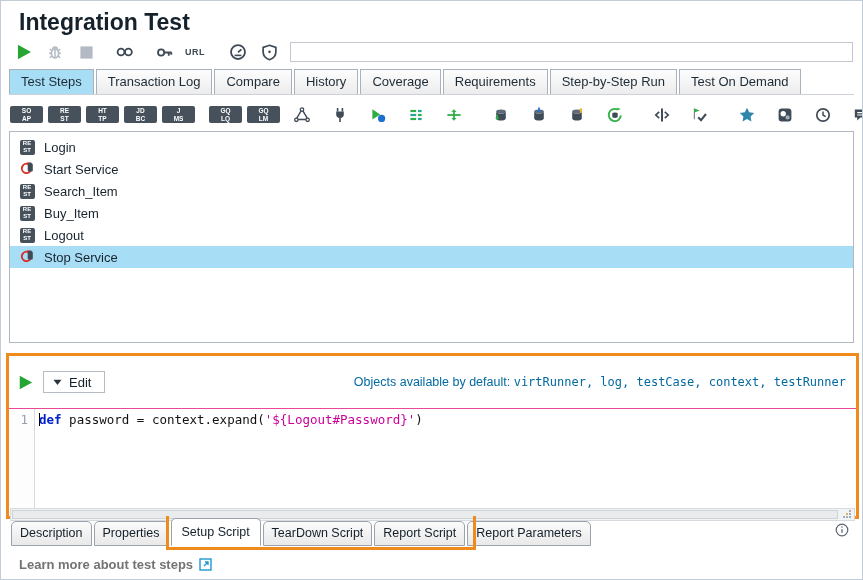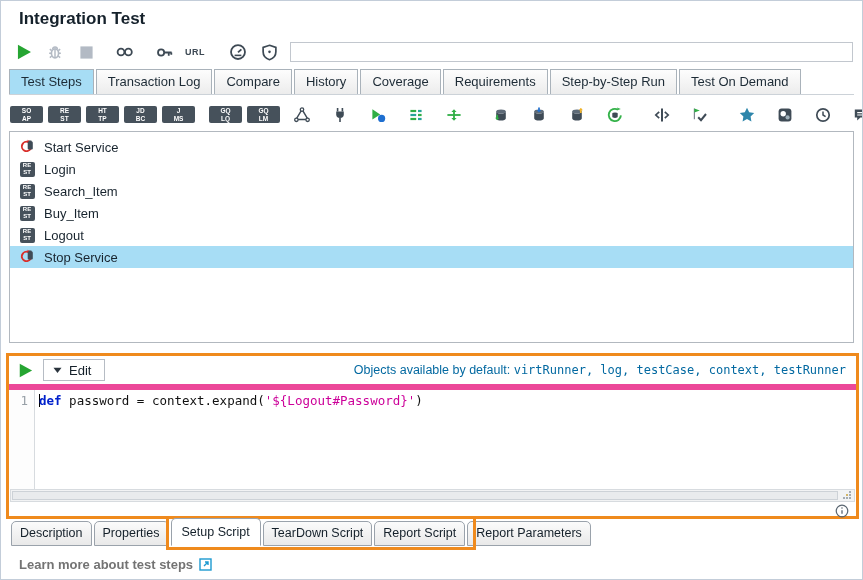--- a/index.html
+++ b/index.html
@@ -2,21 +2,21 @@
 <html><head>
 <meta charset="utf-8">
 <style>
   html,body{margin:0;padding:0;background:#fff;}
   #app{
     position:relative;width:863px;height:580px;box-sizing:border-box;
     border:1px solid #c3cdd9;background:#fff;overflow:hidden;
     font-family:"Liberation Sans",sans-serif;color:#17242e;
   }
   
-  .title{position:absolute;left:18px;top:8px;font-size:17px;font-weight:700;color:#15212b;}
+  .title{position:absolute;left:18px;top:8px;font-size:23px;font-weight:700;color:#15212b;}
   .toolbar{position:absolute;left:12px;top:38px;height:26px;display:flex;align-items:center;gap:9px;}
   .tbtn{background:none;border:none;padding:0;width:22px;height:22px;display:flex;align-items:center;justify-content:center;cursor:pointer;}
   .tbtn.grp{margin-left:8px;}
   .tbtn.url{width:30px;font-size:9px;font-weight:700;color:#3d4954;letter-spacing:.5px;margin-left:-4px;}
   .tsearch{position:absolute;left:289px;top:41px;width:563px;height:20px;border:1px solid #c2c7ce;background:#fff;box-sizing:border-box;font-size:12px;padding:0 5px;}
   
   .tabs{position:absolute;left:8px;top:68px;display:flex;gap:2px;}
   .tab{font-size:13px;color:#1d2b36;padding:4px 11px 5px;background:linear-gradient(#fdfdfd,#ececec);
        border:1px solid #a9b2ba;cursor:pointer;white-space:nowrap;}
   .tab.selected{background:#a7ddf5;}
@@ -33,21 +33,21 @@
   .tool.selected{background:#6ad7e0;outline:2px solid #3a7bd5;outline-offset:0;}
   
   .steps{position:absolute;left:8px;top:130px;right:8px;height:212px;border:1px solid #b2b8bf;background:#fff;box-sizing:border-box;padding-top:4px;}
   .step-row{height:22px;display:flex;align-items:center;padding-left:9px;gap:9px;font-size:13px;color:#18242e;cursor:pointer;}
   .step-row.selected{background:#a7ddf5;}
   .step-ic{width:16px;height:16px;flex:none;display:flex;align-items:center;justify-content:center;}
   .rest-badge{width:15px;height:15px;background:#46515b;border-radius:2px;color:#fff;font-size:6px;font-weight:700;
               line-height:1.1;display:flex;flex-direction:column;align-items:center;justify-content:center;}
   
   .editor{position:absolute;left:5px;top:352px;width:853px;height:166px;border:3px solid #ef8a1d;background:#fff;box-sizing:border-box;}
-  .ed-head{height:28px;border-bottom:6px solid #ec4899;display:flex;align-items:center;padding:0 8px;gap:9px;}
+  .ed-head{height:28px;border-bottom:1px solid #ec4899;display:flex;align-items:center;padding:12px 8px;gap:9px;}
   .ed-play{width:17px;height:17px;flex:none;cursor:pointer;}
   .edit-btn{display:flex;align-items:center;gap:7px;border:1px solid #b6bcc4;background:#fff;height:22px;
             padding:0 13px 0 9px;font-size:13px;color:#14202a;cursor:pointer;font-family:inherit;}
   .ed-spacer{flex:1;}
   .ed-hint{font-size:12.5px;color:#0369a1;white-space:nowrap;padding-right:2px;}
   .ed-hint .mono{font-family:"DejaVu Sans Mono","Liberation Mono",monospace;font-size:12px;}
   .ed-code{height:99px;display:flex;font-family:"DejaVu Sans Mono","Liberation Mono",monospace;font-size:12.5px;}
   .gutter{width:26px;flex:none;text-align:right;padding:3px 6px 0 0;color:#98a0a7;border-right:1px solid #d7dbdf;background:#fdfdfd;box-sizing:border-box;}
   .codeline{padding:3px 0 0 4px;white-space:pre;}
   .caret{display:inline-block;width:1px;height:13px;background:#000;vertical-align:-2px;margin-right:-1px;}
@@ -383,37 +383,37 @@
           <path d="M3.4 2.4l8.2 8.4M11.6 2.4l-8.2 8.4" stroke="#8a949c" stroke-width="1.5"></path>
           <circle cx="2.9" cy="12.4" r="2.1" fill="none" stroke="#8a949c" stroke-width="1.5"></circle>
           <circle cx="13.1" cy="12.4" r="2.1" fill="none" stroke="#d9a23a" stroke-width="1.5"></circle>
         </svg>
       </span>
     </div>
 
   <div class="steps" id="stepsList">
       <div class="step-row">
         <span class="step-ic">
+          <span class="rest-badge">
+            <span>RE</span>
+            <span>ST</span>
+          </span>
+        </span>
+        <span>Login</span>
+      </div>
+      <div class="step-row">
+        <span class="step-ic">
           <svg width="16" height="16" viewBox="0 0 16 16">
             <path d="M11.6 9.8A4.7 4.7 0 1 1 9.2 3" fill="none" stroke="#d92f2b" stroke-width="1.9"></path>
             <path d="M8.2.8l1.1 2.8 2.8-1z" fill="#d92f2b"></path>
             <rect x="8.7" y="2.6" width="5.1" height="8" rx="1.1" fill="#3f4b56"></rect>
             <rect x="9.7" y="1.5" width="3.1" height="1.7" rx=".85" fill="#3f4b56"></rect>
           </svg>
         </span>
         <span>Start Service</span>
-      </div>
-      <div class="step-row">
-        <span class="step-ic">
-          <span class="rest-badge">
-            <span>RE</span>
-            <span>ST</span>
-          </span>
-        </span>
-        <span>Login</span>
       </div>
       <div class="step-row">
         <span class="step-ic">
           <span class="rest-badge">
             <span>RE</span>
             <span>ST</span>
           </span>
         </span>
         <span>Search_Item</span>
       </div>

